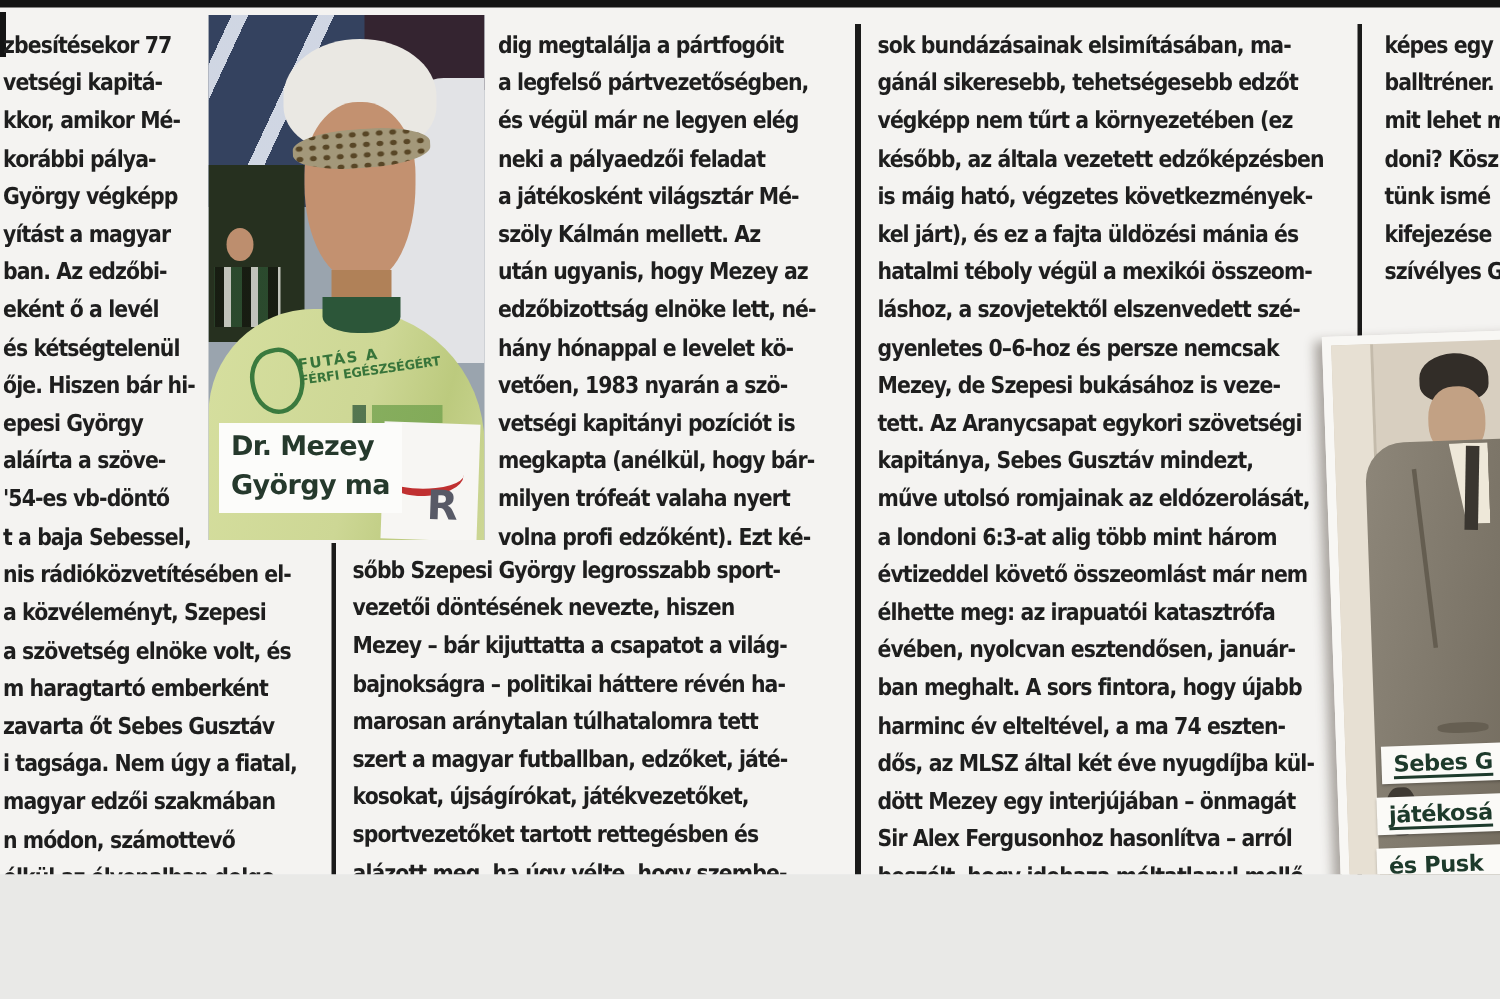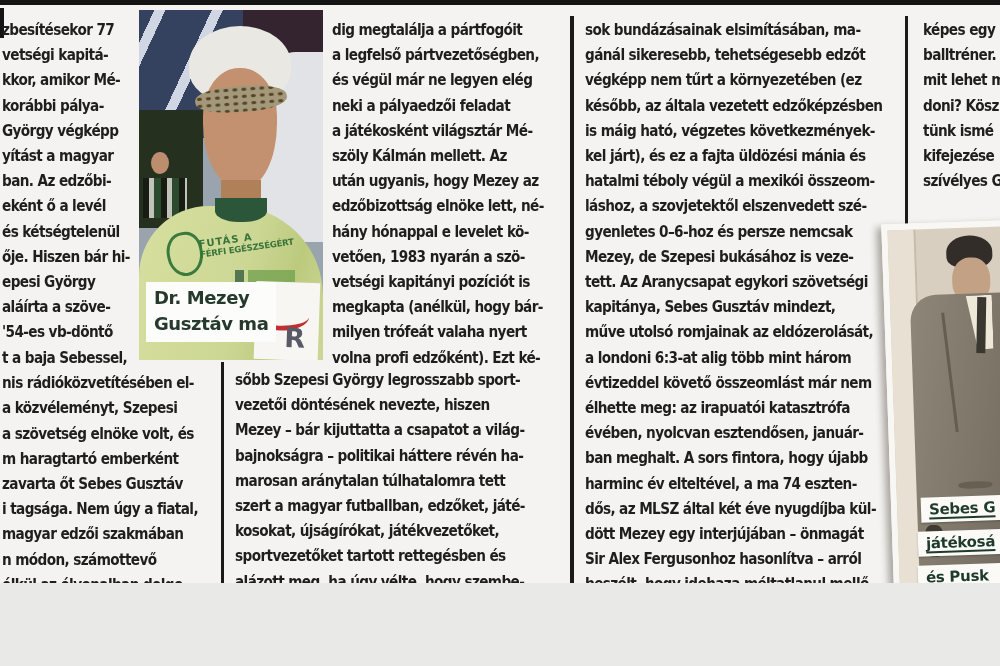--- a/index.html
+++ b/index.html
@@ -183,21 +183,21 @@
       <div class="l1">FUTÁS A</div>
       <div class="l2">FÉRFI EGÉSZSÉGÉRT</div>
     </div>
     <div class="mz" id="mz-minilogo"></div>
     <div class="mz" id="mz-bib">
       <div class="mz" id="mz-bib-swoosh"></div>
       <div class="mz" id="mz-bib-mark">R</div>
     </div>
   </div>
   <div id="mezey-caption">Dr. Mezey
-Gusztáv ma</div>
+György ma</div>
 
   <div id="sebes-photo">
     <div id="sebes-inner">
       <div class="sb" id="sb-door"></div>
       <div class="sb" id="sb-hair"></div>
       <div class="sb" id="sb-face"></div>
       <div class="sb" id="sb-suit"></div>
       <div class="sb" id="sb-shirt"></div>
       <div class="sb" id="sb-tie"></div>
       <div class="sb" id="sb-lapel"></div>

